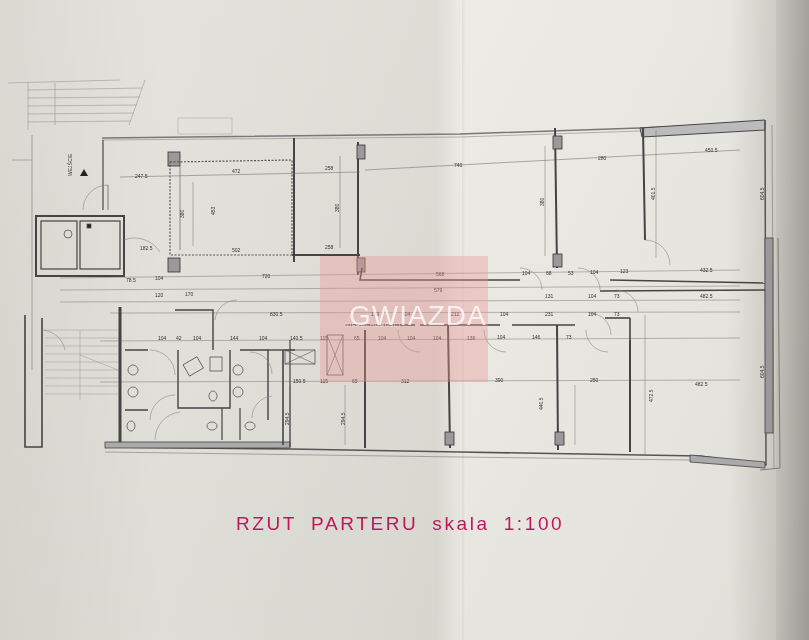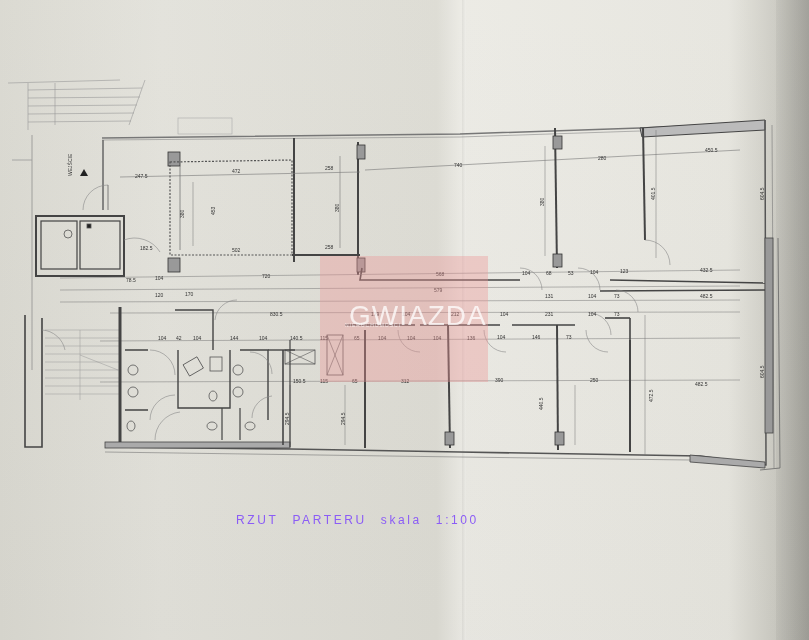--- a/index.html
+++ b/index.html
@@ -6,21 +6,21 @@
   body{width:809px;height:640px;overflow:hidden;position:relative;
        font-family:"Liberation Sans",sans-serif;
        background:linear-gradient(90deg,#d9d8d0 0%,#e2e1da 20%,#dcdbd3 54%,#ebeae4 57%,#e6e5de 90%,#cfcec6 95%,#b9b8b0 100%);}
   .paper-shade{position:absolute;left:0;top:0;width:809px;height:640px;
        background:linear-gradient(180deg,rgba(255,255,255,0.05),rgba(0,0,0,0.02));}
   .fold{position:absolute;top:0;left:462px;width:4px;height:640px;background:linear-gradient(90deg,rgba(0,0,0,0.05),rgba(255,255,255,0.15));}
   .right-shadow{position:absolute;top:0;left:776px;width:33px;height:640px;background:linear-gradient(90deg,rgba(0,0,0,0.04),rgba(0,0,0,0.14));}
   svg.plan{position:absolute;left:0;top:0;}
   .dim{font-family:"Liberation Sans",sans-serif;font-size:5px;fill:#333;}
   .dimv{font-family:"Liberation Sans",sans-serif;font-size:5px;fill:#333;}
-  .title{position:absolute;left:236px;top:513px;font-size:12px;letter-spacing:2.6px;color:#8b5cf6;white-space:nowrap;}
+  .title{position:absolute;left:236px;top:513px;font-size:19px;letter-spacing:2.6px;color:#be185d;white-space:nowrap;}
   .title span{margin-right:14px;}
   .watermark{position:absolute;left:320px;top:256px;width:168px;height:126px;background:rgba(236,150,150,0.38);}
   .wm-text{position:absolute;left:349px;top:300px;font-size:28px;font-weight:normal;color:rgba(255,255,255,0.75);letter-spacing:1px;}
   .wm-sub{position:absolute;left:345px;top:322px;font-size:5px;color:rgba(255,255,255,0.7);letter-spacing:1px;}
 </style>
 </head>
 <body>
 
 <div class="paper-shade"></div>
 <div class="fold"></div>

